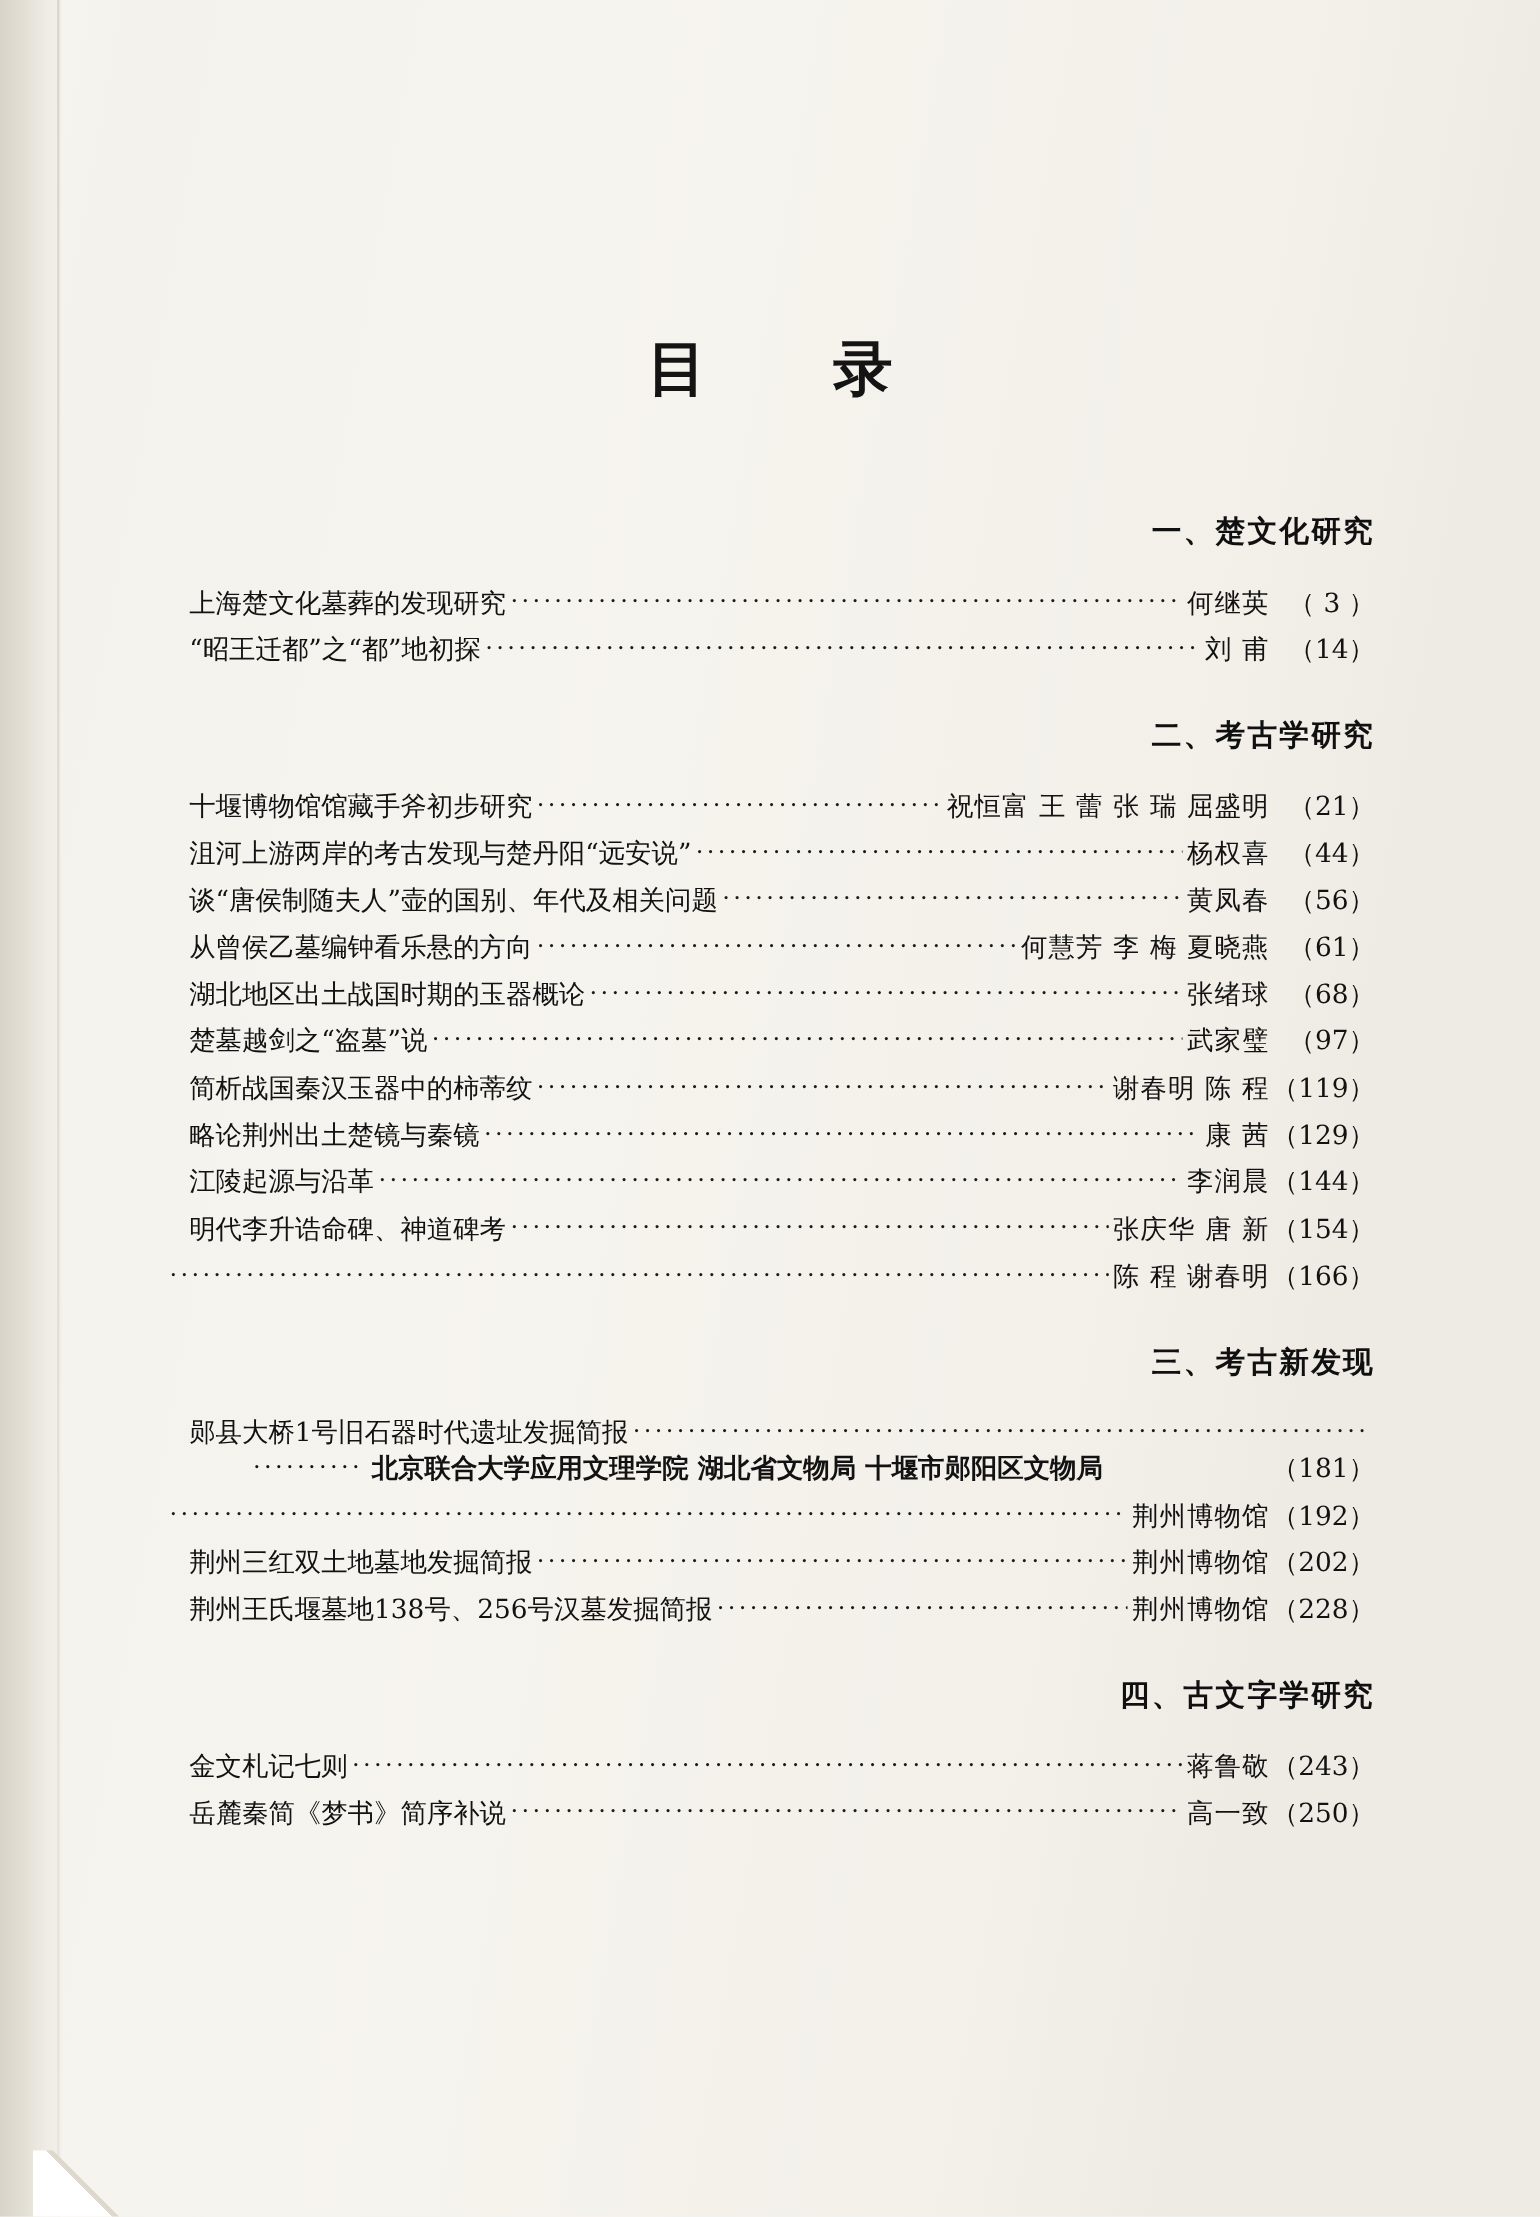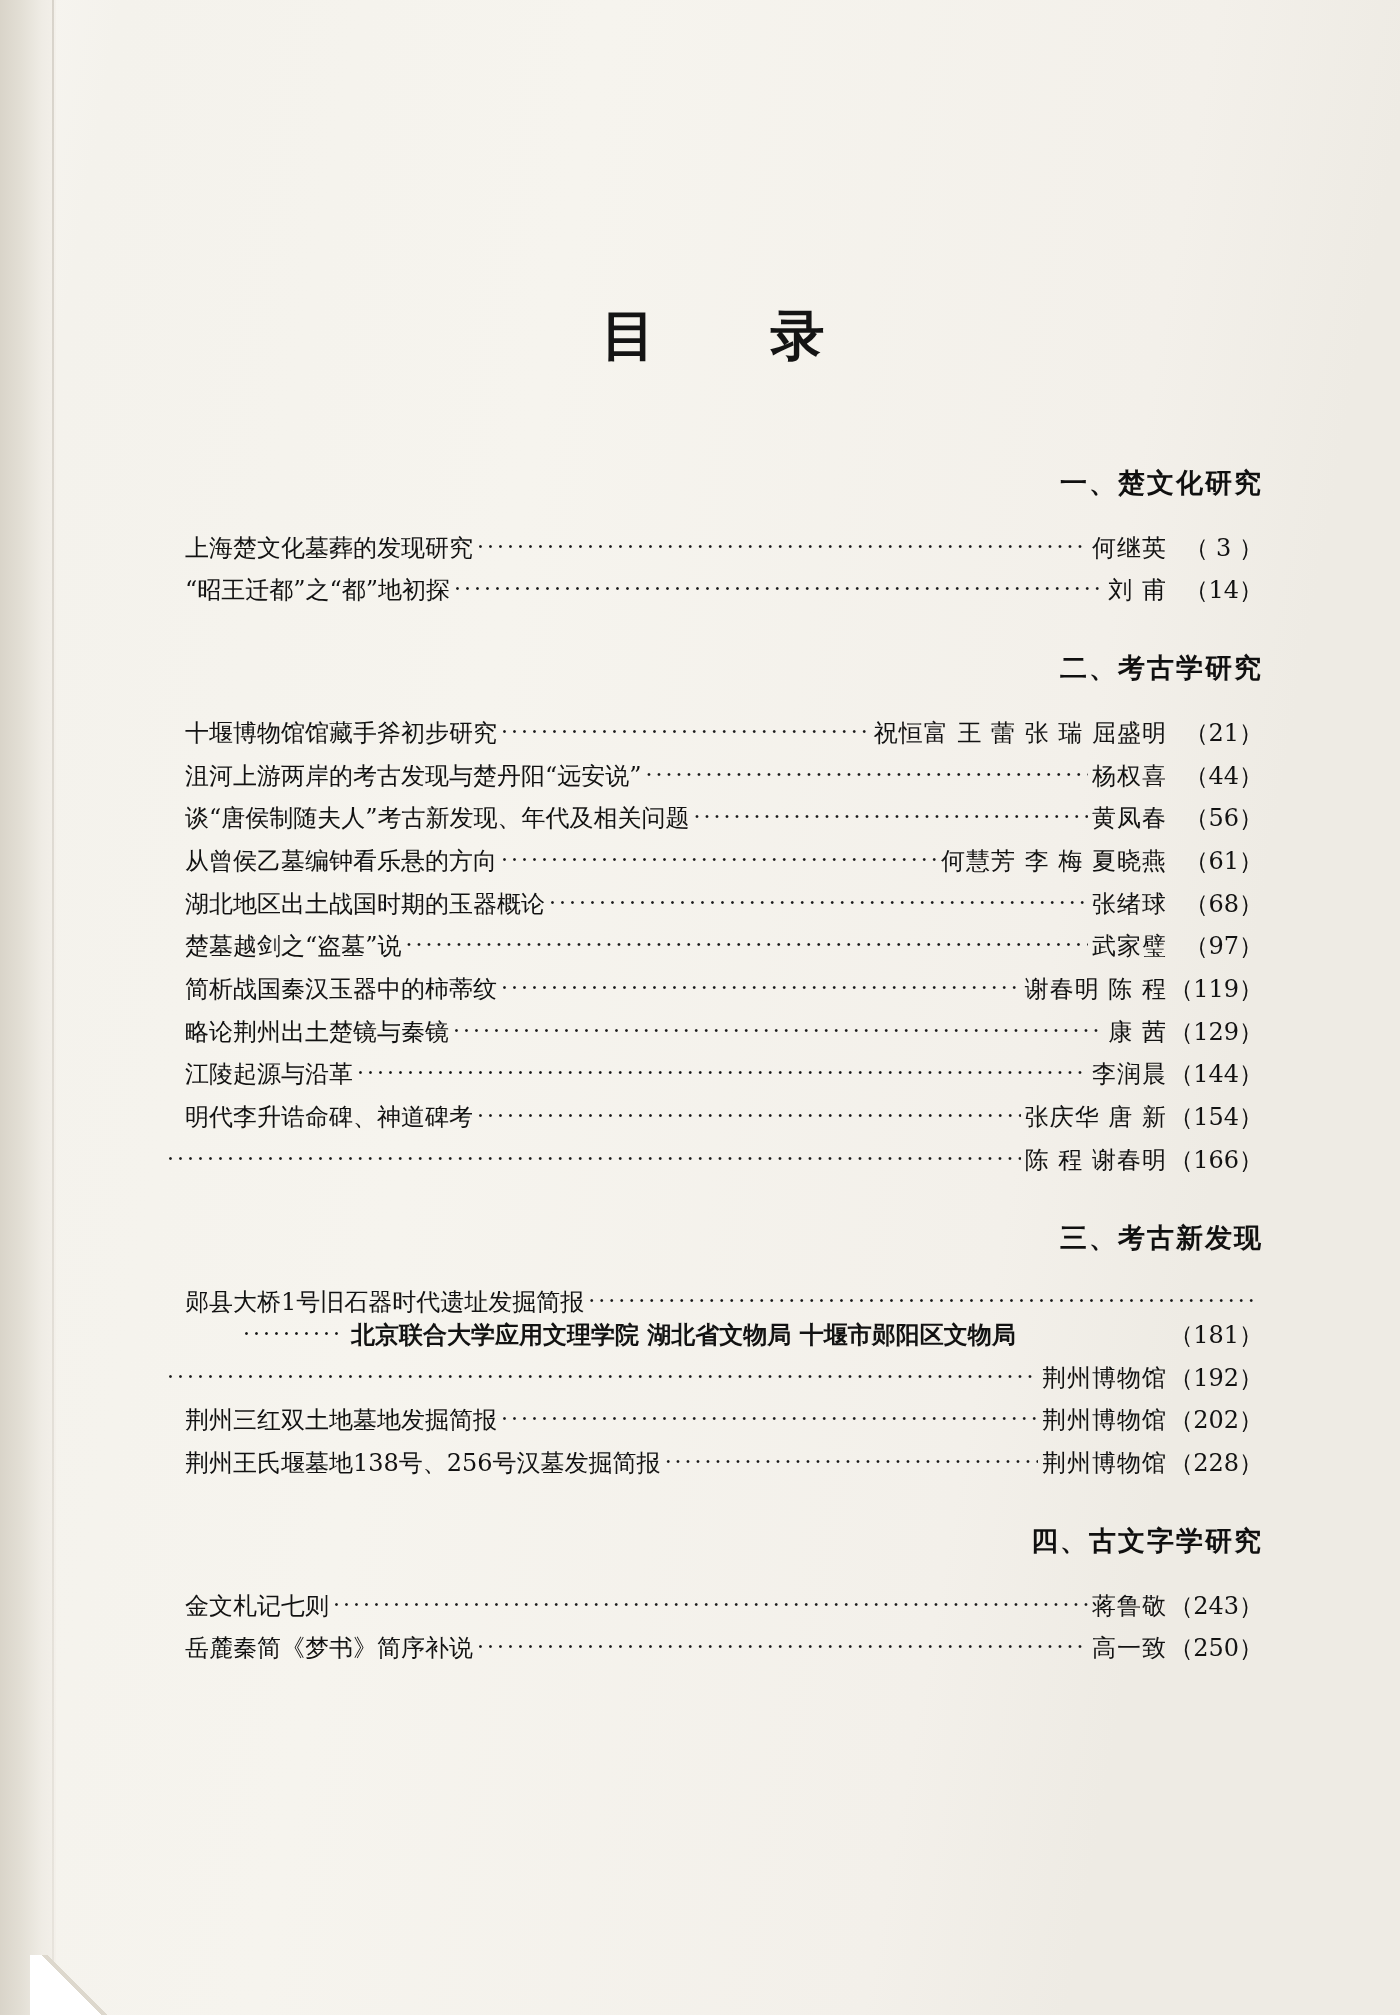--- a/index.html
+++ b/index.html
@@ -35,21 +35,21 @@
     background: linear-gradient(180deg, rgba(140,130,115,0.25), rgba(140,130,115,0.10));
   }
   .corner {
     position: absolute;
     left: 30px; bottom: 0;
     width: 90px; height: 60px;
     background: linear-gradient(45deg, #ffffff 0 48%, #ddd8cd 48% 52%, transparent 52%);
   }
   .content {
     position: absolute;
-    left: 163px;
+    left: 150px;
     top: 0;
     width: 1100px;
   }
   .doc-title {
     margin-top: 300px;
     text-align: center;
     font-size: 54px;
     letter-spacing: 48px;
     text-indent: 48px;
     font-weight: 700;
@@ -159,21 +159,21 @@
         <span class="authors">祝恒富  王  蕾  张  瑞  屈盛明</span>
         <span class="page-no">（21）</span>
       </div>
       <div class="entry">
         <span class="title">沮河上游两岸的考古发现与楚丹阳“远安说”</span>
         <span class="leader">··········································································································································</span>
         <span class="authors">杨权喜</span>
         <span class="page-no">（44）</span>
       </div>
       <div class="entry">
-        <span class="title">谈“唐侯制随夫人”考古新发现、年代及相关问题</span>
+        <span class="title">谈“唐侯制随夫人”壶的国别、年代及相关问题</span>
         <span class="leader">··········································································································································</span>
         <span class="authors">黄凤春</span>
         <span class="page-no">（56）</span>
       </div>
       <div class="entry">
         <span class="title">从曾侯乙墓编钟看乐悬的方向</span>
         <span class="leader">··········································································································································</span>
         <span class="authors">何慧芳  李  梅  夏晓燕</span>
         <span class="page-no">（61）</span>
       </div>

